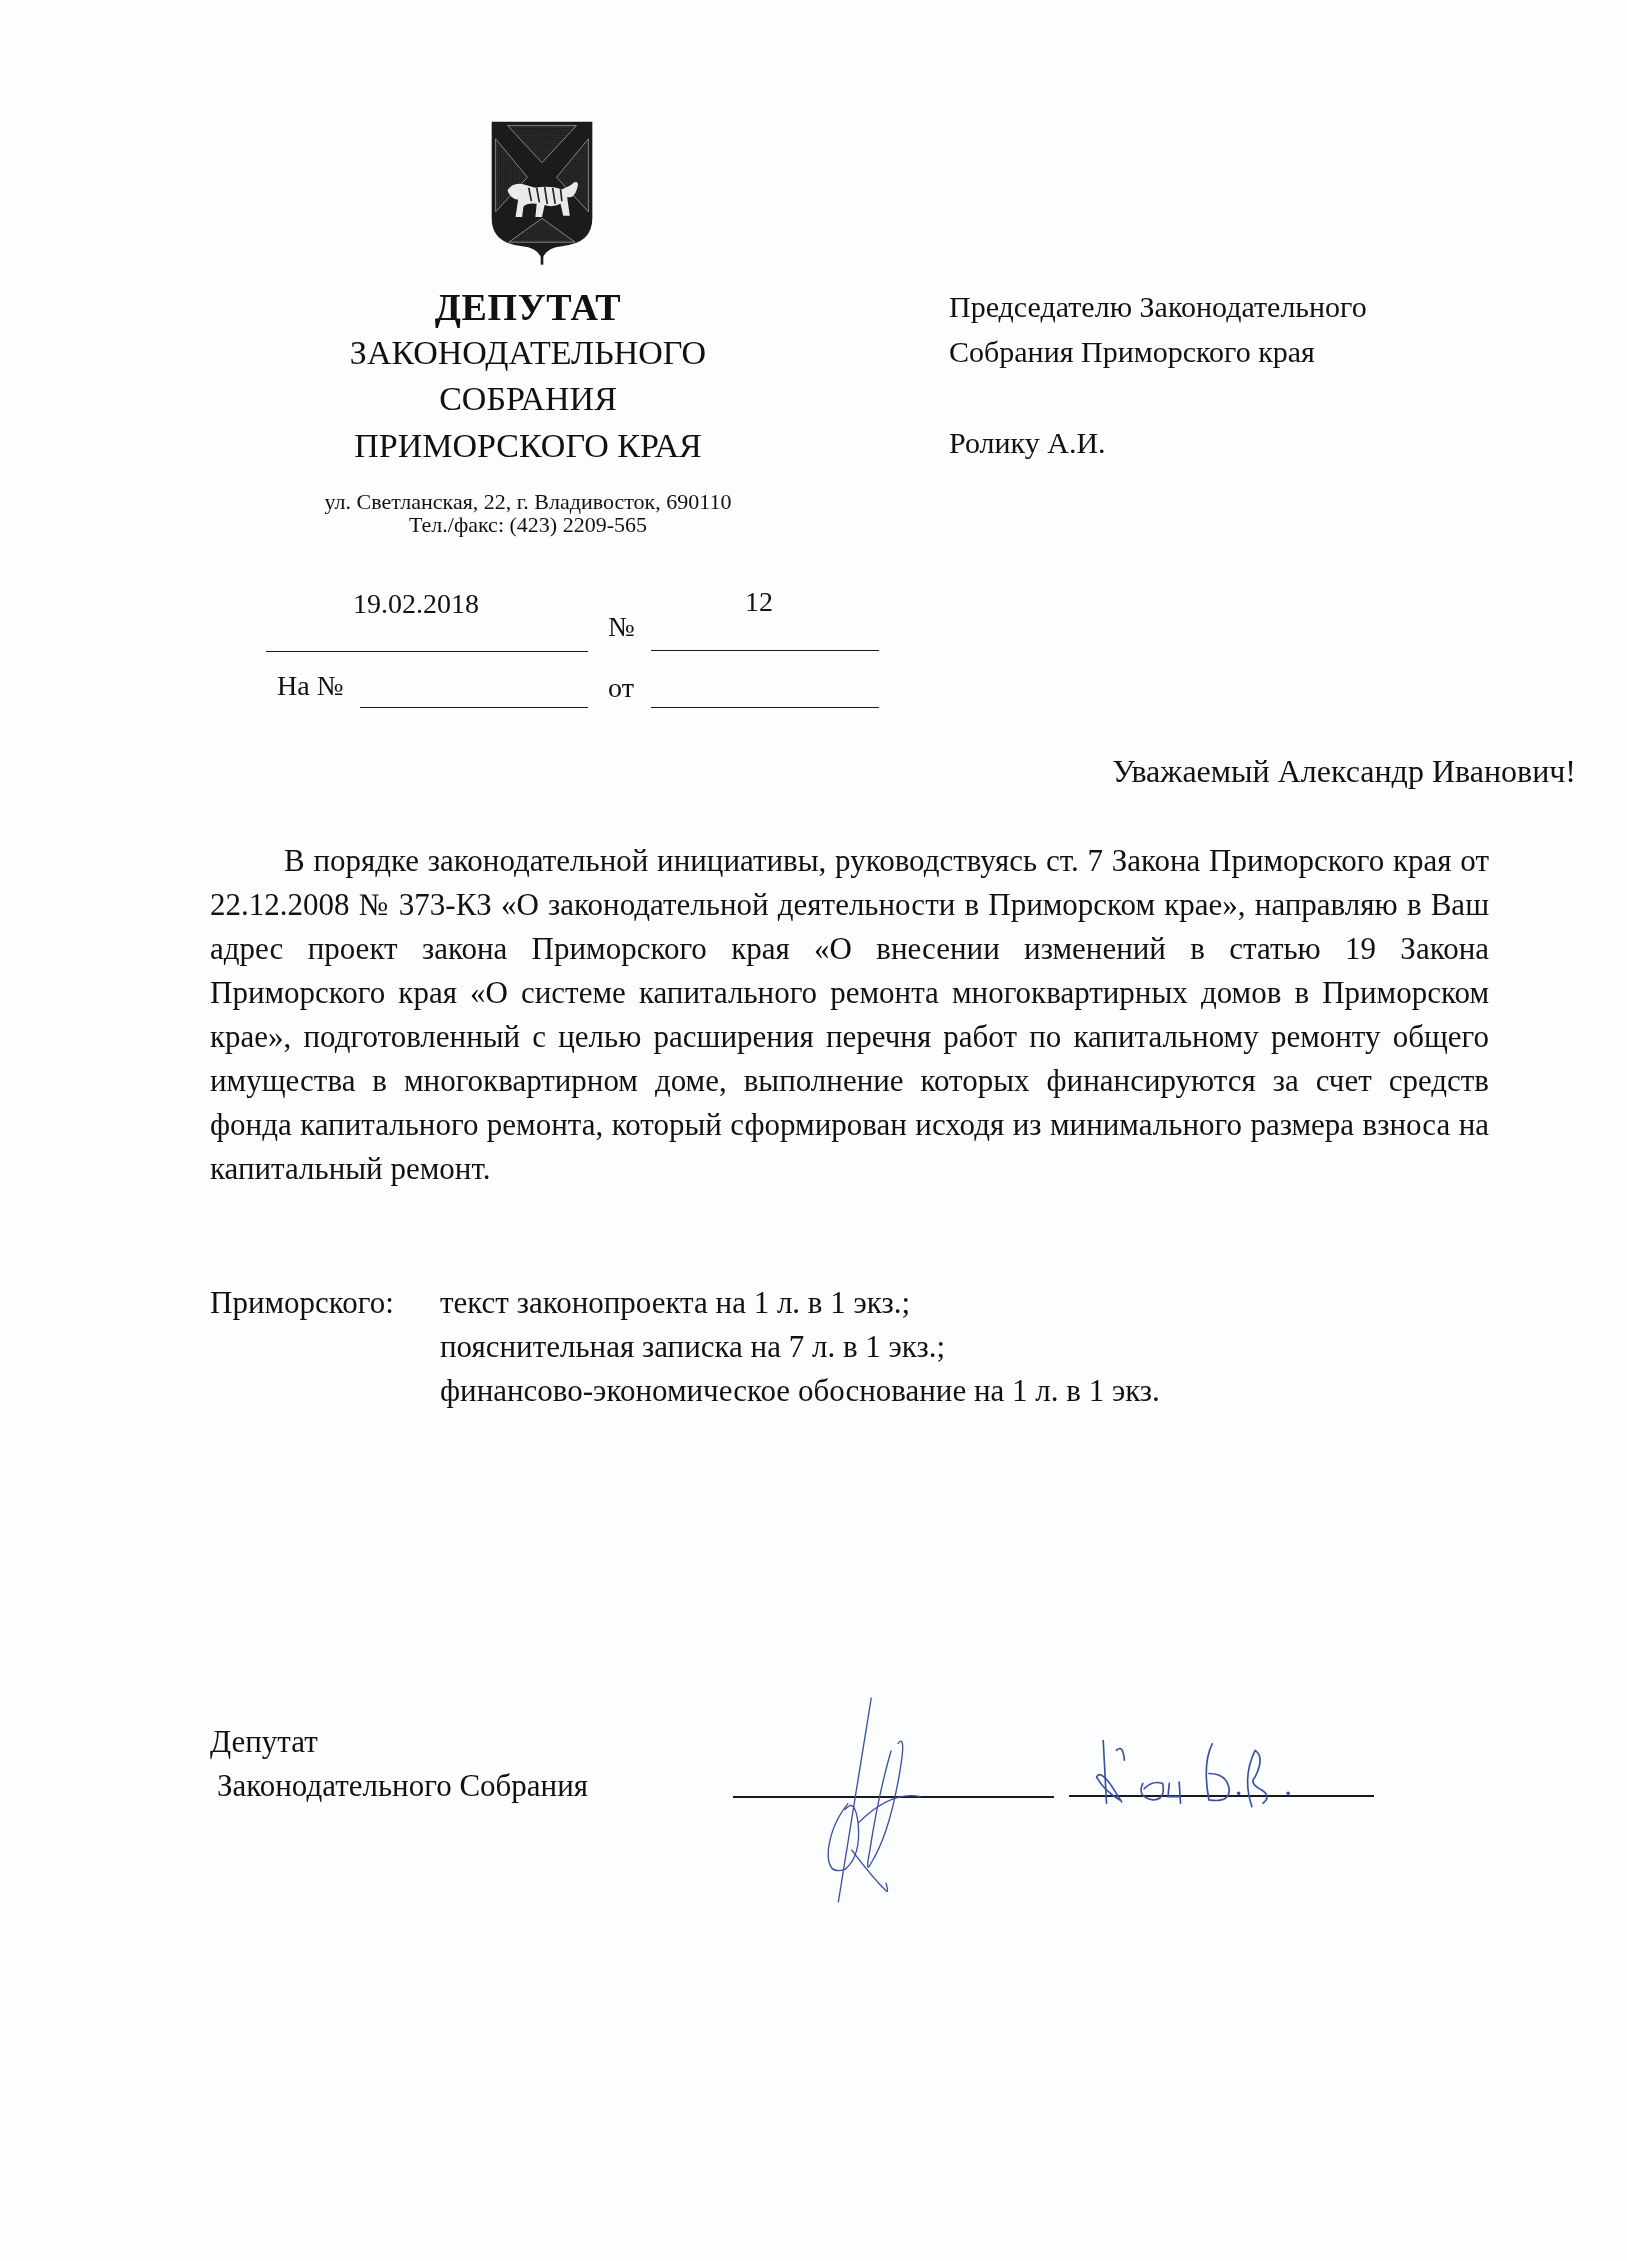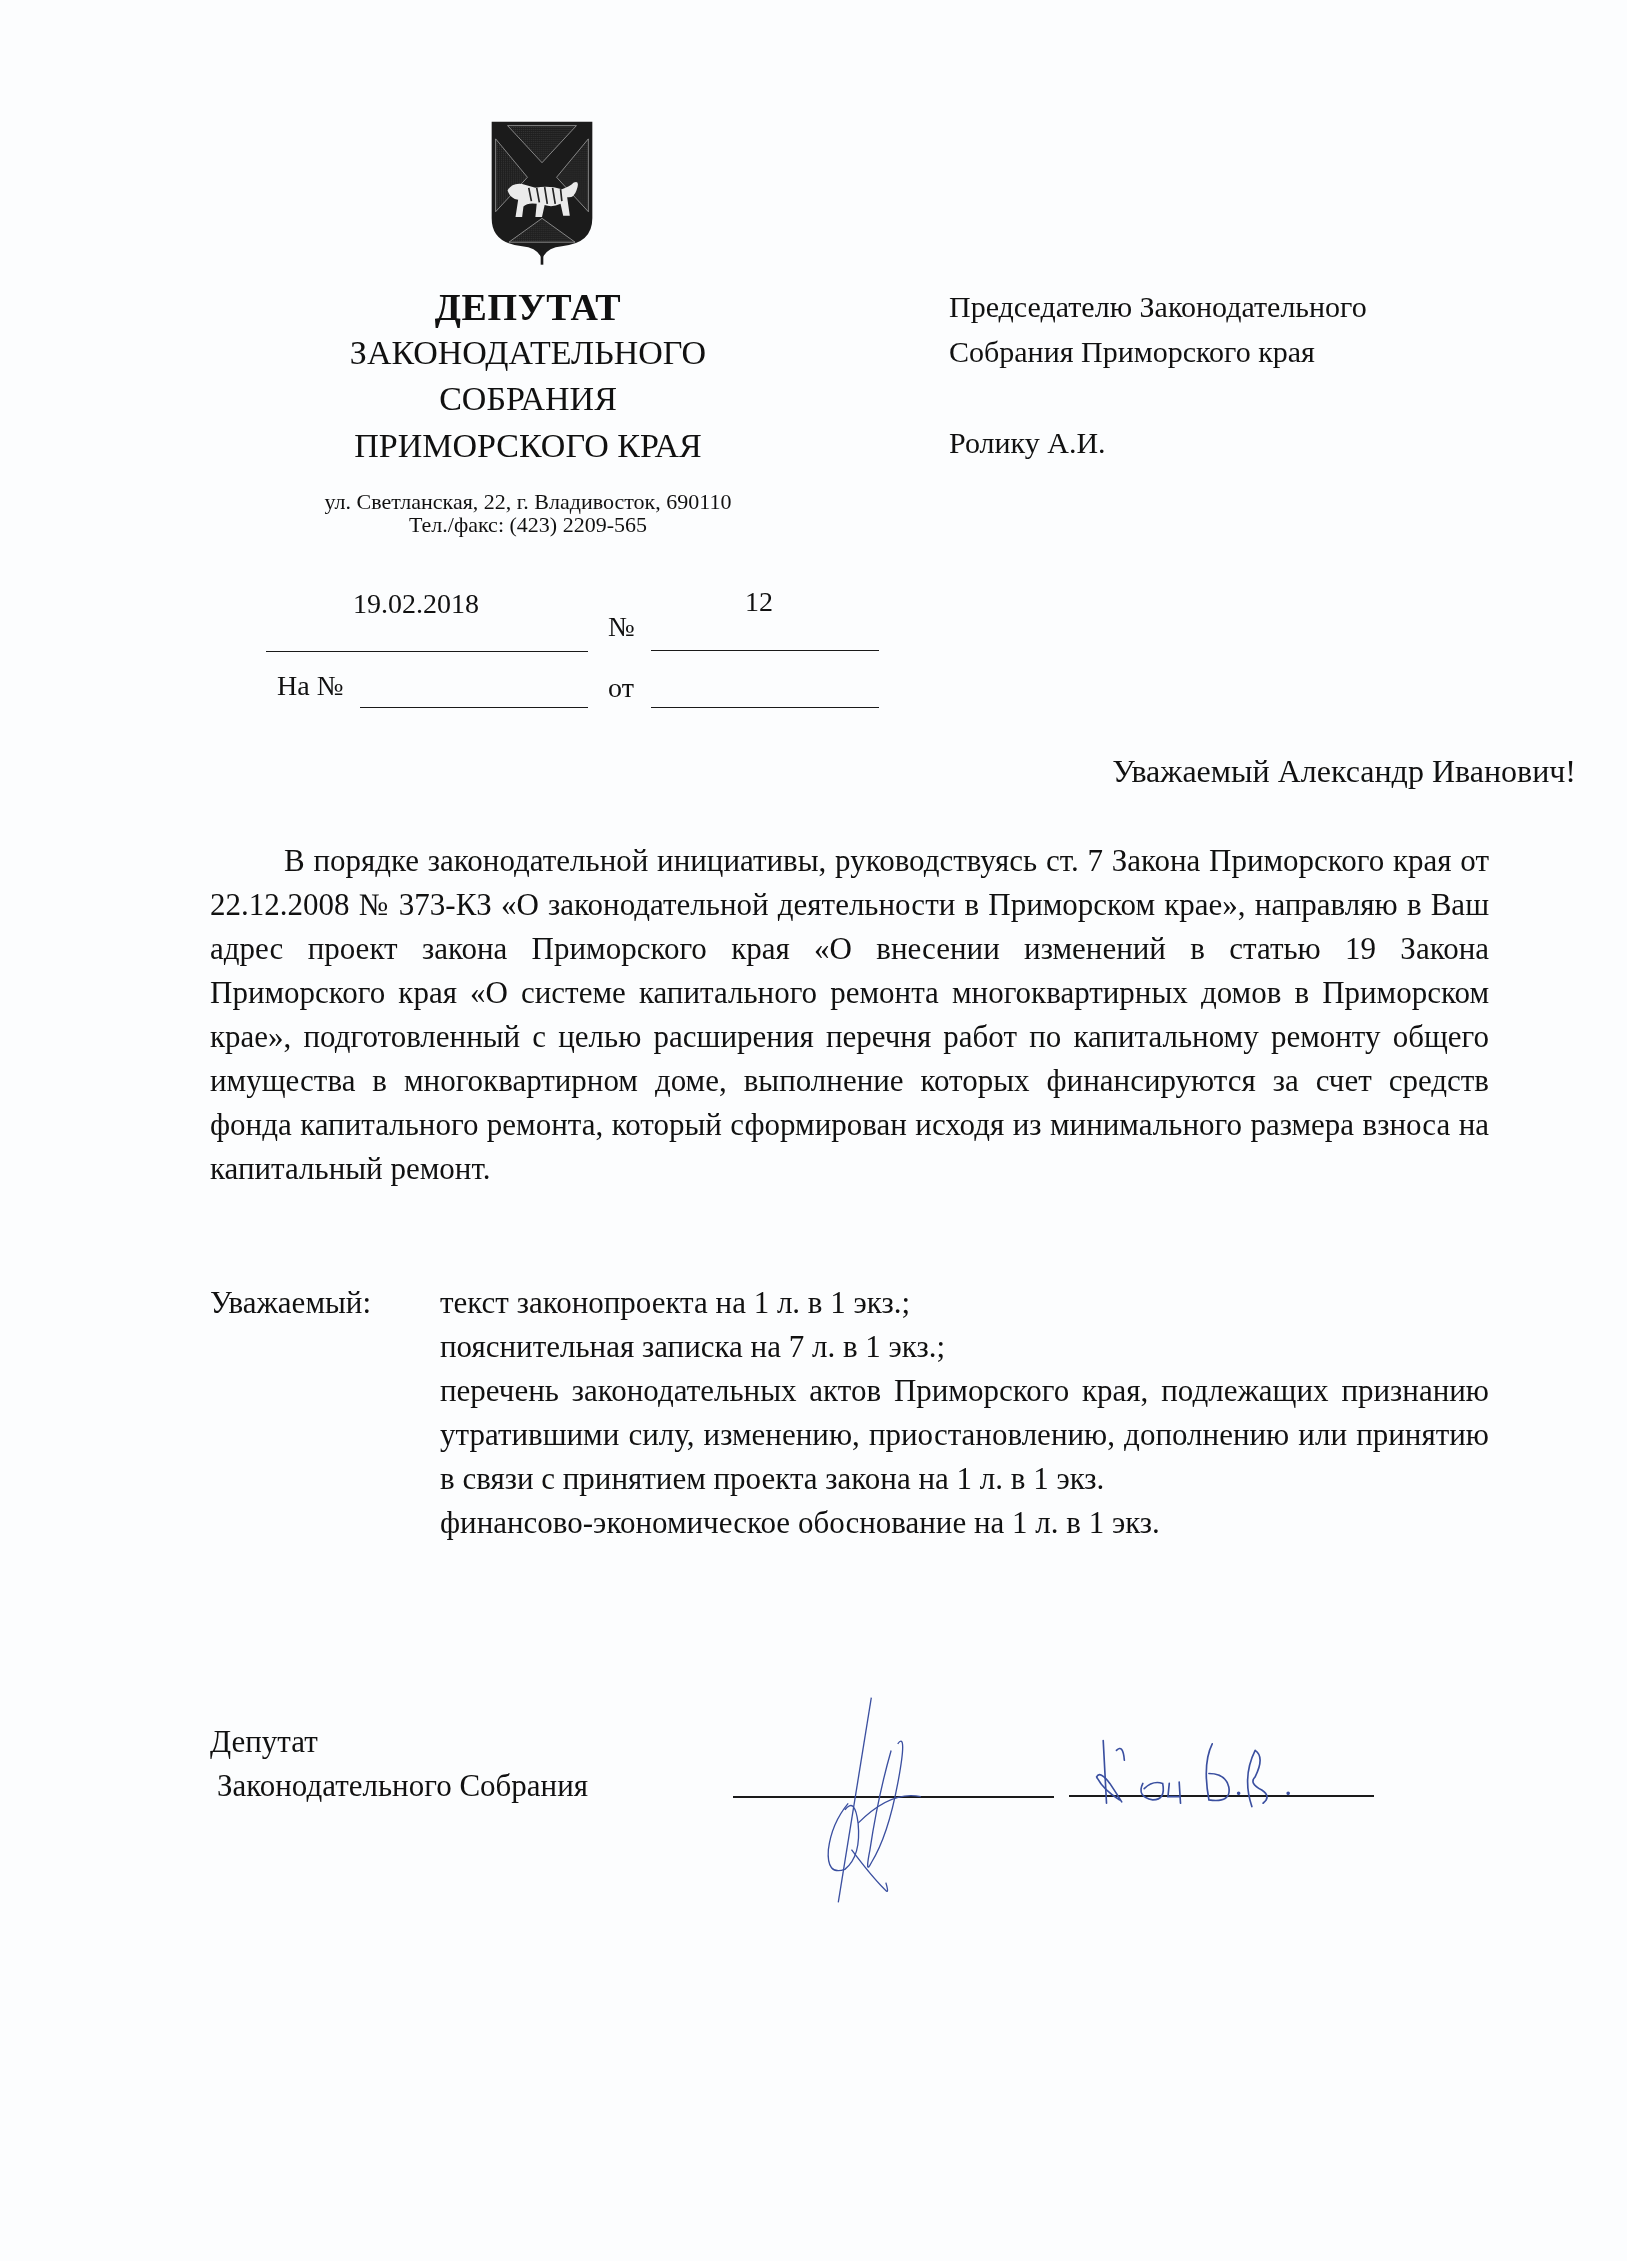--- a/index.html
+++ b/index.html
@@ -109,25 +109,24 @@
 <div id="reg-no-line" class="abs reg-line"></div>
 <div id="reg-ref-label" class="abs reg-text">На №</div>
 <div id="reg-ref-line" class="abs reg-line"></div>
 <div id="reg-from-label" class="abs reg-text">от</div>
 <div id="reg-from-line" class="abs reg-line"></div>
 
 <div id="salutation" class="abs">Уважаемый Александр Иванович!</div>
 
 <div id="body-text" class="abs">В порядке законодательной инициативы, руководствуясь ст. 7 Закона Приморского края от 22.12.2008 № 373-КЗ «О законодательной деятельности в Приморском крае», направляю в Ваш адрес проект закона Приморского края «О внесении изменений в статью 19 Закона Приморского края «О системе капитального ремонта многоквартирных домов в Приморском крае», подготовленный с целью расширения перечня работ по капитальному ремонту общего имущества в многоквартирном доме, выполнение которых финансируются за счет средств фонда капитального ремонта, который сформирован исходя из минимального размера взноса на капитальный ремонт.</div>
 
-<div id="att-label" class="abs">Уважаемый:</div>
+<div id="att-label" class="abs">Приморского:</div>
 <div id="att-list" class="abs">
   <div class="att-item first">текст законопроекта на 1 л. в 1 экз.;</div>
   <div class="att-item">пояснительная записка на 7 л. в 1 экз.;</div>
-  <div class="att-item">перечень законодательных актов Приморского края, подлежащих признанию утратившими силу, изменению, приостановлению, дополнению или принятию в связи с принятием проекта закона на 1 л. в 1 экз.</div>
   <div class="att-item">финансово-экономическое обоснование на 1 л. в 1 экз.</div>
 </div>
 
 <div id="sig-l1" class="abs sig-text">Депутат</div>
 <div id="sig-l2" class="abs sig-text">Законодательного Собрания</div>
 <div id="sig-line1" class="abs"></div>
 <div id="sig-line2" class="abs"></div>
 
 <svg id="signature" class="abs" viewBox="0 0 230 330">
   <g fill="none" stroke="#3a4fa0" stroke-width="2">

